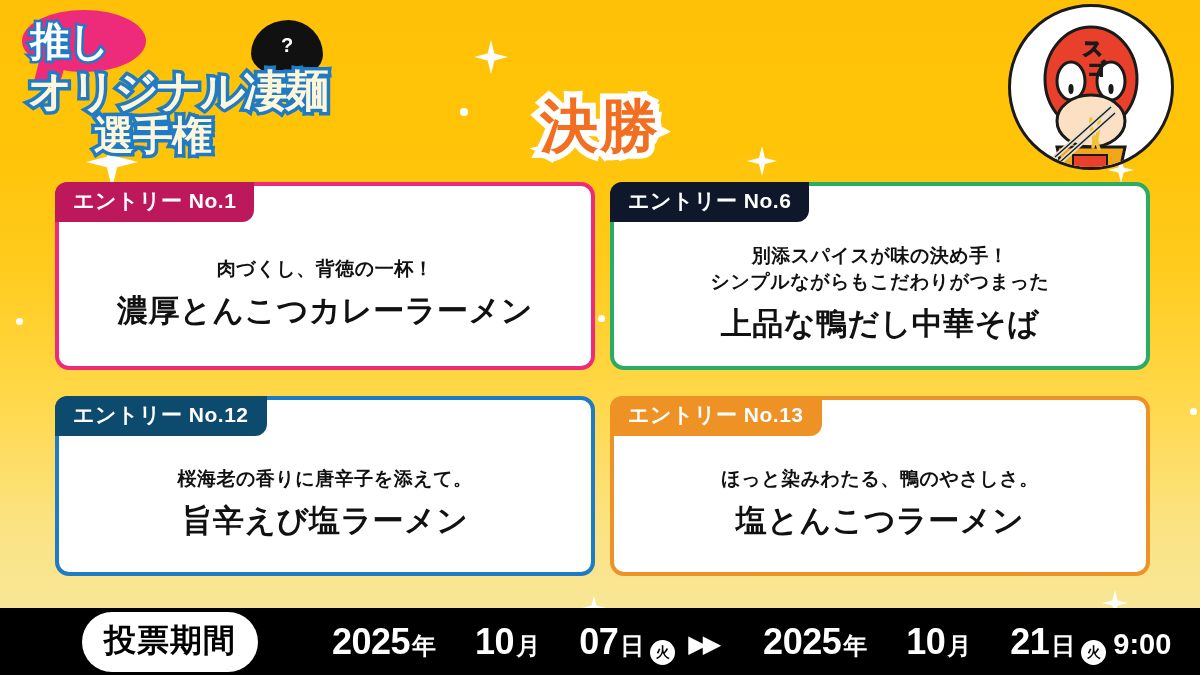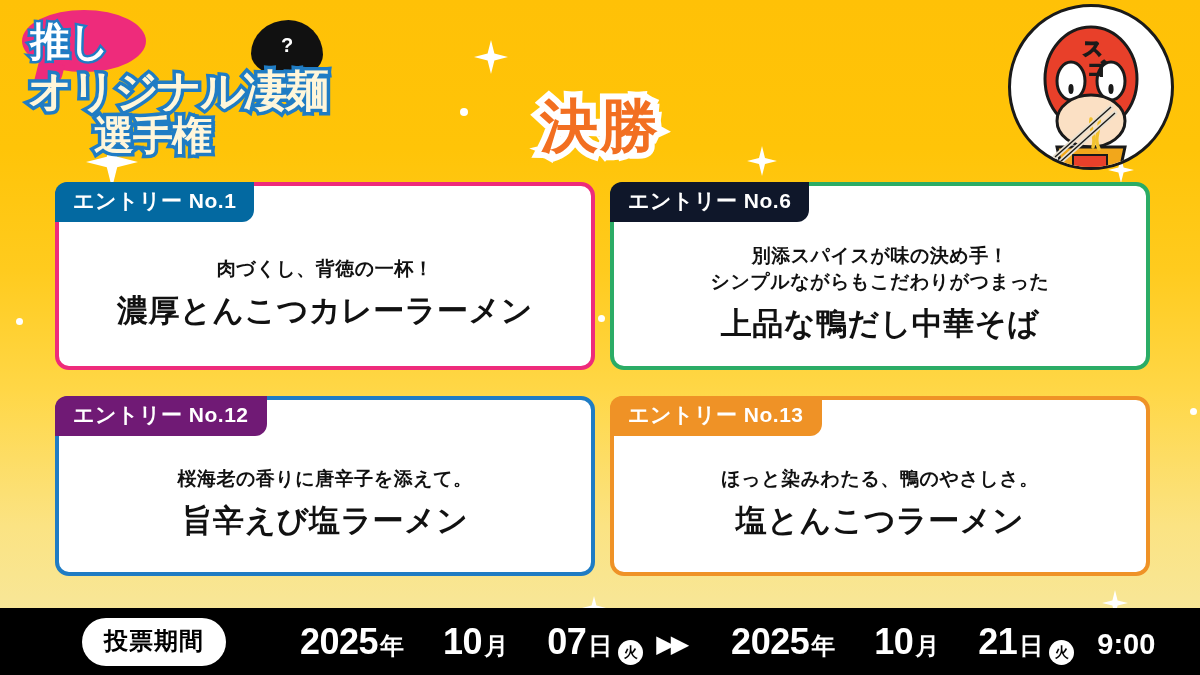--- a/index.html
+++ b/index.html
@@ -196,21 +196,21 @@
     display:flex;
     align-items:center;
     padding-left:82px;
   }
   #vote-pill{
     flex:0 0 auto;
     background:#FFFFFF;
     color:#000000;
     border-radius:30px;
     padding:7px 22px 9px 22px;
-    font-size:24px;
+    font-size:32px;
     font-weight:900;
     letter-spacing:1px;
     white-space:nowrap;
   }
   #date-row{
     display:flex;
     align-items:baseline;
     color:#FFFFFF;
     margin-left:38px;
     white-space:nowrap;
@@ -231,21 +231,21 @@
     position:relative;
     top:3px;
   }
   .d-arrow{
     font-size:24px;
     margin:0 10px;
     letter-spacing:-4px;
     position:relative;
     top:-2px;
   }
-  .d-time{ font-size:29px; font-weight:900; margin-left:20px; }
+  .d-time{ font-size:29px; font-weight:900; margin-left:4px; }
 </style>
 </head>
 <body>
 
 <div id="stage">
 
   <div class="sparkle" style="left:474px;top:40px;width:34px;height:34px;"></div>
   <div class="sparkle" style="left:86px;top:136px;width:52px;height:52px;"></div>
   <div class="sparkle" style="left:1122px;top:62px;width:40px;height:40px;"></div>
   <div class="sparkle" style="left:1108px;top:157px;width:26px;height:26px;"></div>
@@ -291,38 +291,38 @@
       <path d="M88 110 C90 124 82 130 88 142" fill="none" stroke="#F2C230" stroke-width="3.5" stroke-linecap="round"></path>
 
       <line x1="44" y1="150" x2="100" y2="100" stroke="#E8E0D0" stroke-width="5" stroke-linecap="round"></line>
       <line x1="44" y1="150" x2="100" y2="100" stroke="#1A1A1A" stroke-width="1.4"></line>
       <line x1="48" y1="156" x2="104" y2="106" stroke="#E8E0D0" stroke-width="5" stroke-linecap="round"></line>
       <line x1="48" y1="156" x2="104" y2="106" stroke="#1A1A1A" stroke-width="1.4"></line>
     </svg>
   </div>
 
   <div class="card" id="card0" style="border-color: rgb(238, 43, 123);">
-    <div class="badge" style="background: #0369a1;">エントリー No.1</div>
+    <div class="badge" style="background: #be185d;">エントリー No.1</div>
     <div class="body">
       <div class="sub">肉づくし、背徳の一杯！</div>
       <div class="name">濃厚とんこつカレーラーメン</div>
     </div>
   </div>
 
   <div class="card" id="card1" style="border-color: rgb(43, 172, 102);">
     <div class="badge" style="background: #0f172a; text-align: right;">エントリー No.6</div>
     <div class="body">
       <div class="sub">別添スパイスが味の決め手！
 シンプルながらもこだわりがつまった</div>
       <div class="name">上品な鴨だし中華そば</div>
     </div>
   </div>
 
   <div class="card" id="card2" style="border-color: rgb(31, 124, 196);">
-    <div class="badge" style="background: #701a75;">エントリー No.12</div>
+    <div class="badge" style="background: #0c4a6e;">エントリー No.12</div>
     <div class="body">
       <div class="sub">桜海老の香りに唐辛子を添えて。</div>
       <div class="name">旨辛えび塩ラーメン</div>
     </div>
   </div>
 
   <div class="card" id="card3" style="border-color: rgb(239, 146, 38);">
     <div class="badge" style="background: rgb(239, 146, 38);">エントリー No.13</div>
     <div class="body">
       <div class="sub">ほっと染みわたる、鴨のやさしさ。</div>

